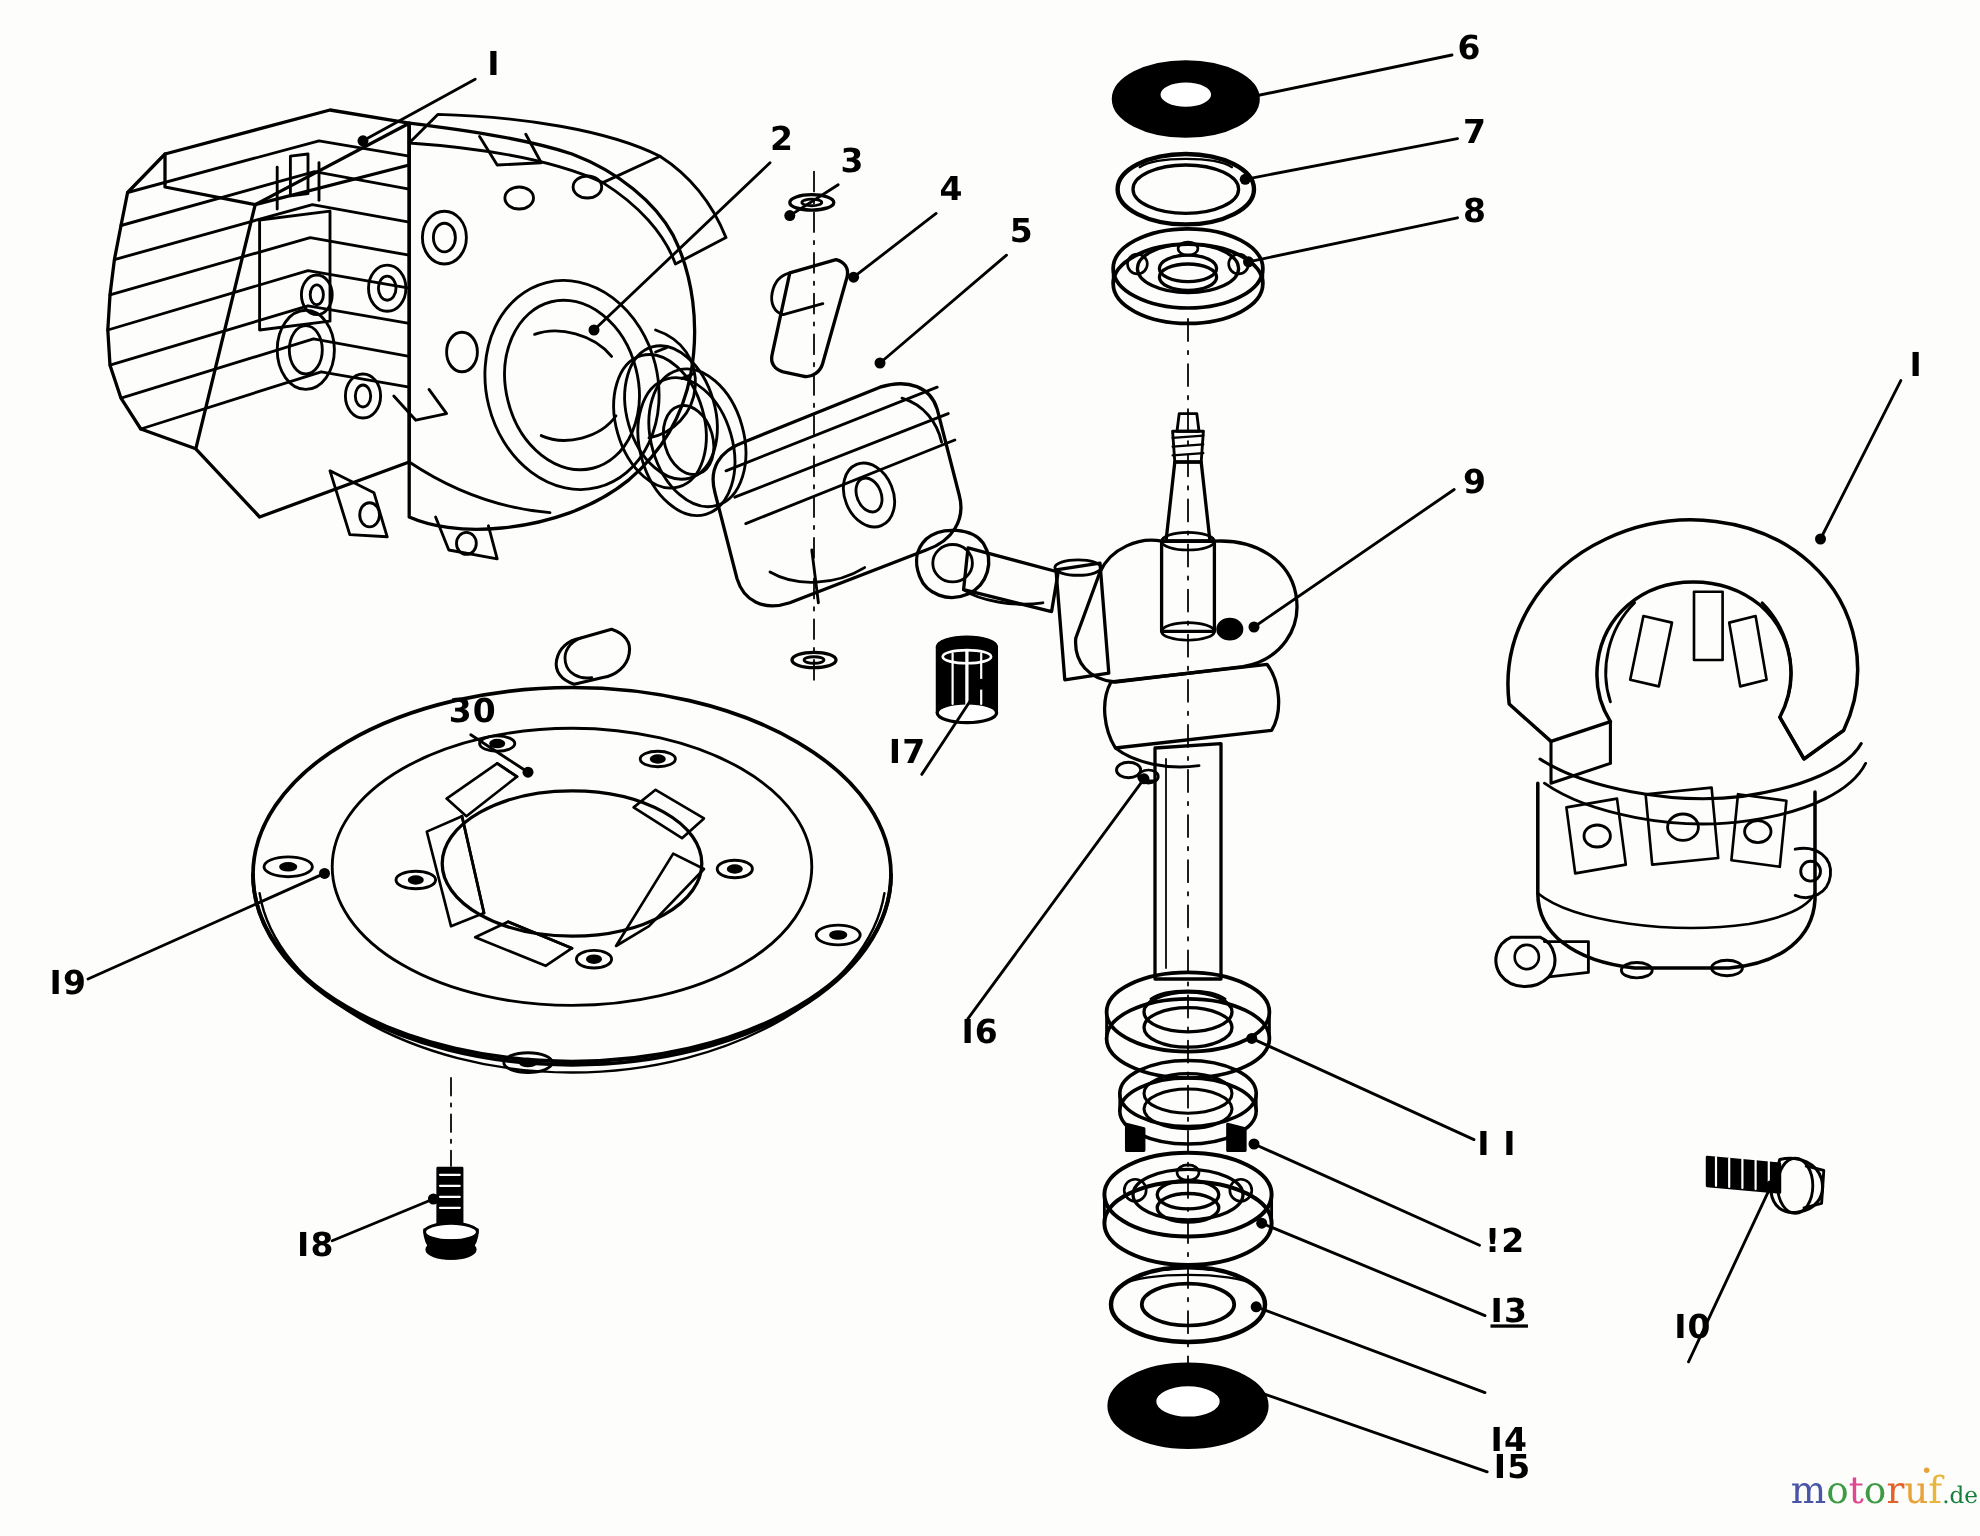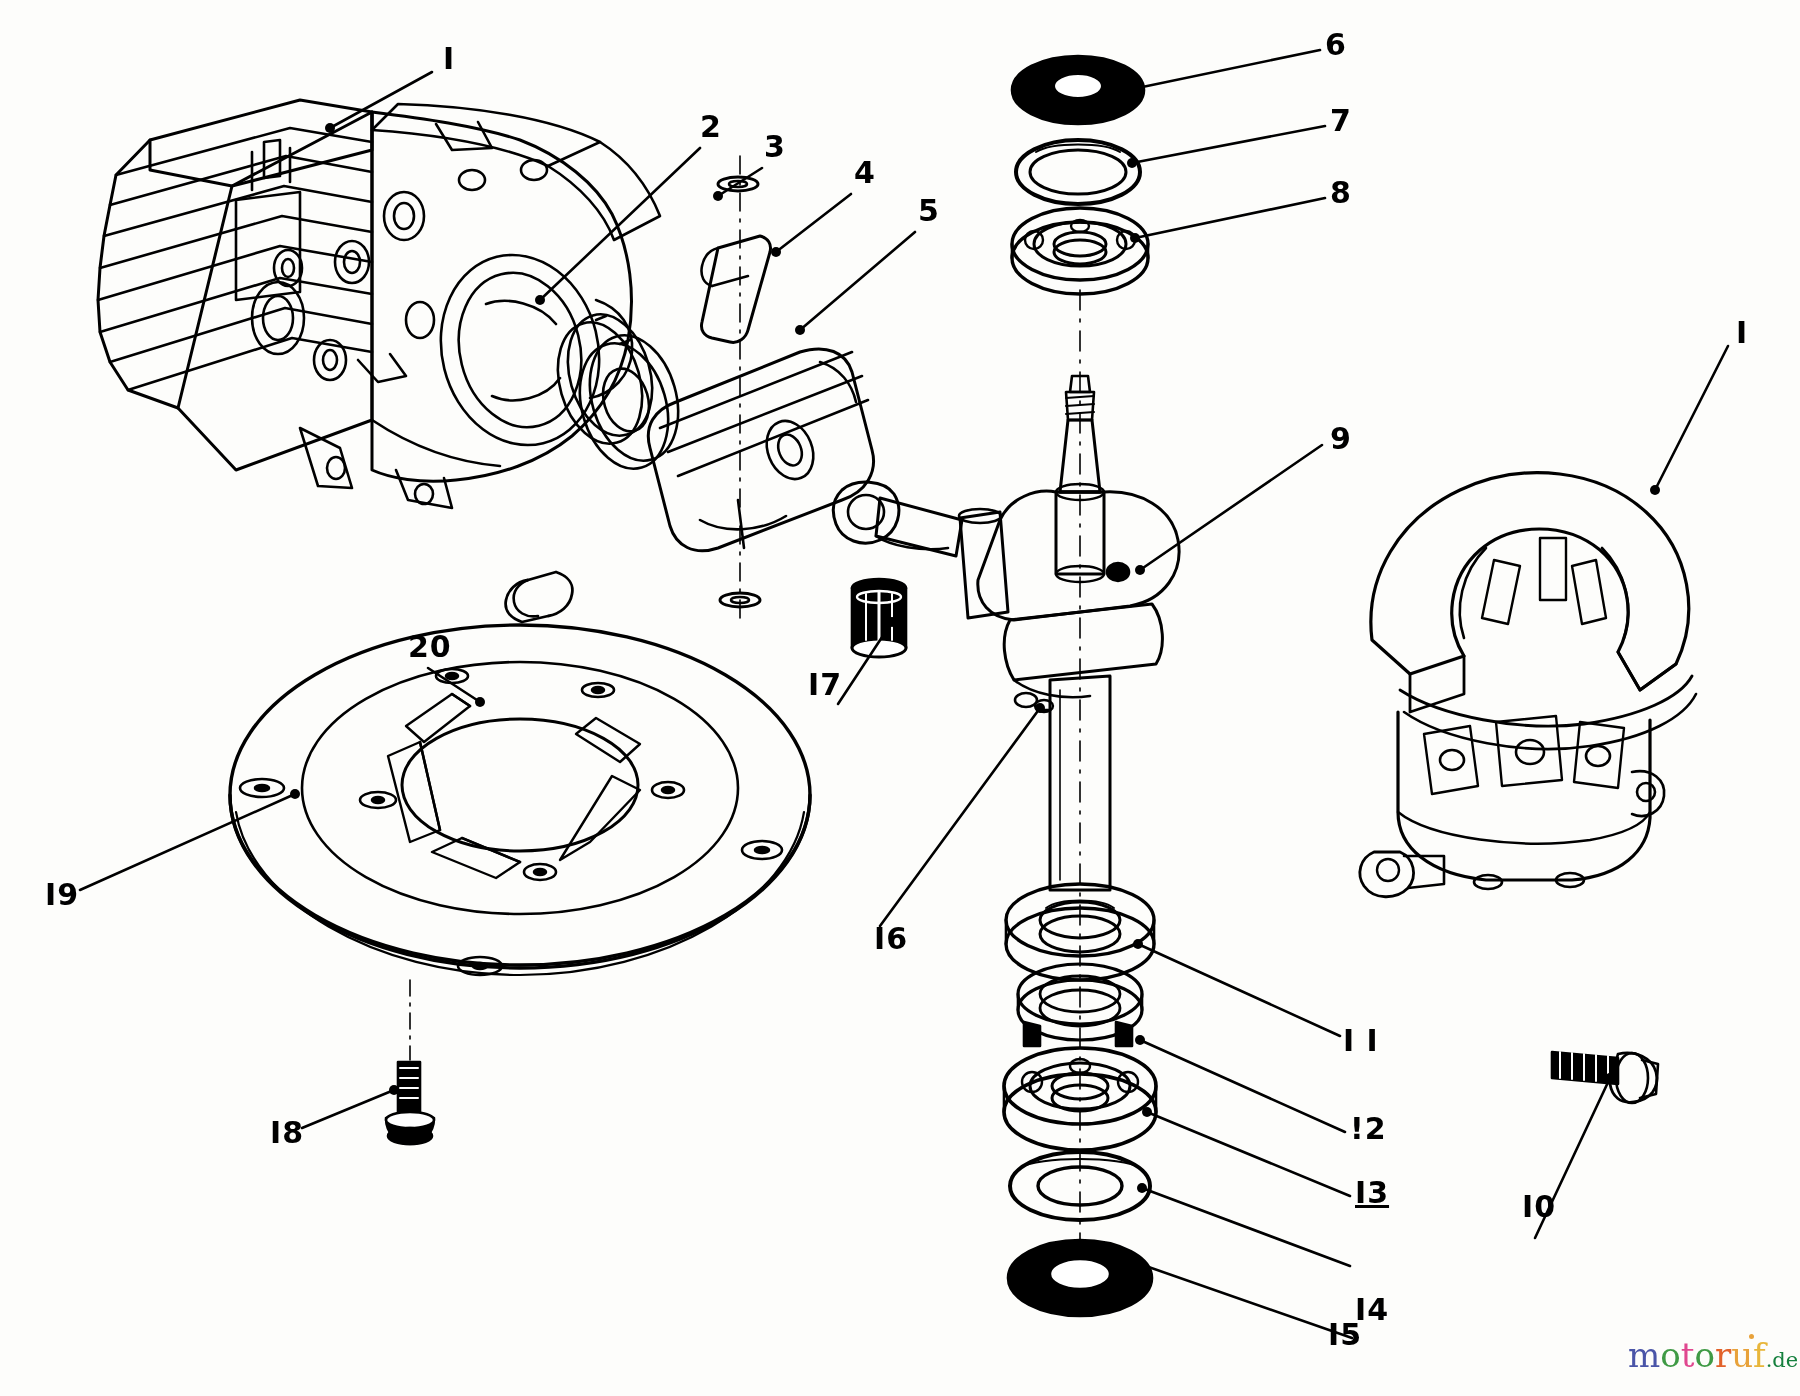--- a/index.html
+++ b/index.html
@@ -463,26 +463,26 @@
       <div class="callout" style="left: 918px; top: 196px;">5</div>
       <div class="callout" style="left: 1325px; top: 30px;">6</div>
       <div class="callout" style="left: 1330px; top: 106px;">7</div>
       <div class="callout" style="left: 1330px; top: 178px;">8</div>
       <div class="callout" style="left: 1330px; top: 424px;">9</div>
       <div class="callout" style="left: 1522px; top: 1192px;">I0</div>
       <div class="callout" style="left: 1343px; top: 1026px;">I I</div>
       <div class="callout" style="left: 1350px; top: 1114px;">!2</div>
       <div class="callout" style="left: 1355px; top: 1178px; text-decoration: underline;">I3</div>
       <div class="callout" style="left: 1355px; top: 1248px; margin-top: 47px;">I4</div>
-      <div class="callout" style="left: 1328px; top: 1320px; text-align: right;">I5</div>
+      <div class="callout" style="left: 1358px; top: 1320px; text-align: right;">I5</div>
       <div class="callout" style="left: 874px; top: 924px;">I6</div>
       <div class="callout" style="left: 808px; top: 670px;">I7</div>
       <div class="callout" style="left: 270px; top: 1118px;">I8</div>
       <div class="callout" style="left: 45px; top: 880px;">I9</div>
-      <div class="callout" style="left: 408px; top: 632px;">20</div>
+      <div class="callout" style="left: 408px; top: 632px;">30</div>
       <div class="callout" style="left: 1736px; top: 318px;">I</div>
     </div>
 
   <div id="logo">
     <span id="logo-letters"><span class="ch" style="color: rgb(74, 85, 168);">m</span><span class="ch" style="color: rgb(63, 154, 69);">o</span><span class="ch" style="color: rgb(224, 71, 143);">t</span><span class="ch" style="color: rgb(63, 154, 69);">o</span><span class="ch" style="color: rgb(226, 98, 42);">r</span><span class="ch" style="color: rgb(232, 162, 58);">u</span><span class="ch" style="color: rgb(232, 182, 58);">f</span></span><span class="suffix">.de</span>
     <span class="dot"></span>
   </div>
 
 </div>
 

